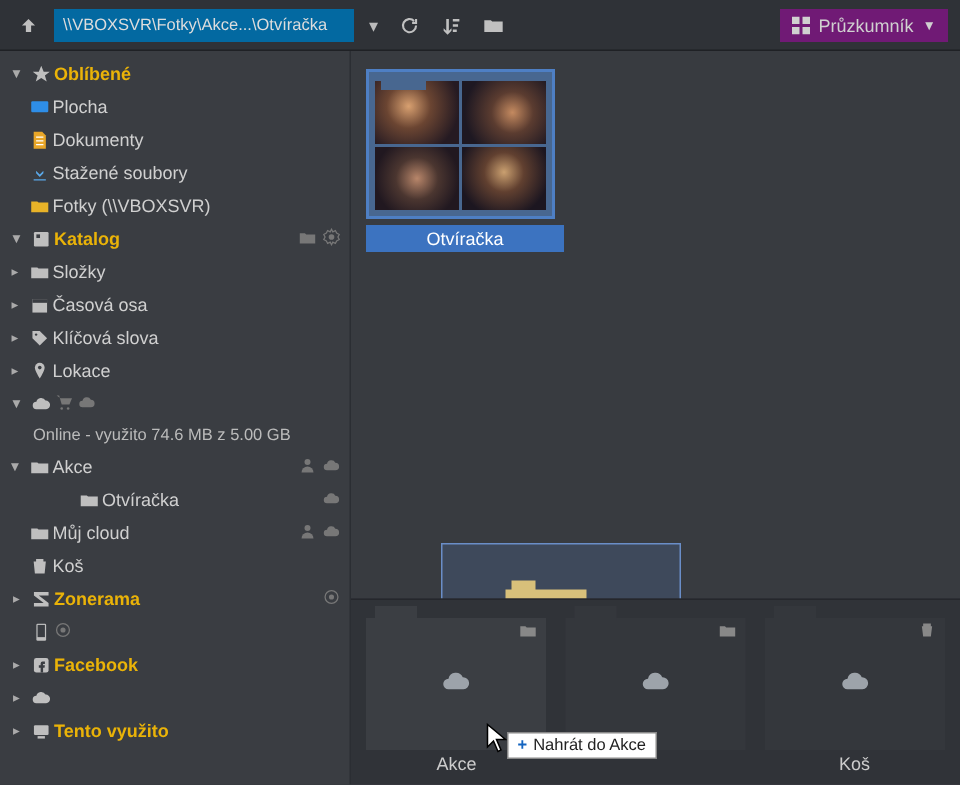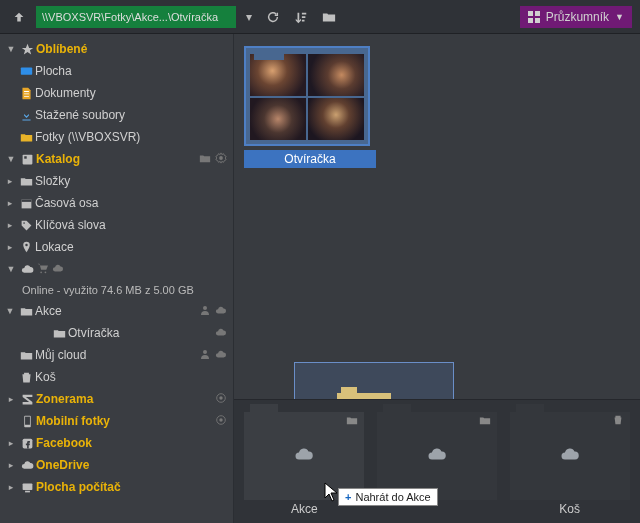--- a/index.html
+++ b/index.html
@@ -2,21 +2,21 @@
 <html><head>
 <meta charset="utf-8">
 <style>
   * { box-sizing: border-box; margin: 0; padding: 0; font-family: "Segoe UI", Tahoma, sans-serif; }
   body { background: #3a3d42; width: 640px; height: 523px; overflow: hidden; color: #d0d0d0; font-size: 12px; }
 
   
   .toolbar { height: 34px; background: #2f3237; display: flex; align-items: center; padding: 0 8px; gap: 6px; border-bottom: 1px solid #1f2125;}
   .tb-btn { width: 22px; height: 22px; display: flex; align-items: center; justify-content: center; cursor: pointer; color: #c0c0c0; }
   .tb-btn svg { width: 14px; height: 14px; }
-  .addr { flex: 0 0 200px; height: 22px; background: #15803d; display: flex; align-items: center; padding: 0 6px; color: #ddd; font-size: 11px; white-space: nowrap; overflow: hidden; }
+  .addr { flex: 0 0 200px; height: 22px; background: #0369a1; display: flex; align-items: center; padding: 0 6px; color: #ddd; font-size: 11px; white-space: nowrap; overflow: hidden; }
   .addr-dd { width:14px; color:#bbb; text-align:center; }
   .sp { flex: 1; }
   .view-sel { background: #701a75; height: 22px; display: flex; align-items: center; padding: 0 8px; gap:6px; cursor:pointer; }
   .view-sel .grid { width:12px;height:12px; }
   .view-sel .caret { font-size:9px; }
 
   
   .main { display: flex; height: calc(523px - 34px); }
 
   
@@ -323,21 +323,20 @@
         </span>
     </div>
     <div class="row ind0">
       <span class="arrow blank">▸</span>
       <span class="icon c-gray">
           <svg viewBox="0 0 16 16" fill="currentColor">
             <rect x="4" y="1" width="8" height="14" rx="1"></rect>
             <rect x="5" y="2" width="6" height="10" fill="#3a3d42"></rect>
           </svg>
         </span>
-      <span class="label bold">Mobilní fotky</span>
       <span class="right-icons">
           <span><svg viewBox="0 0 14 14" fill="currentColor">
               <circle cx="7" cy="7" r="5" fill="none" stroke="currentColor"></circle>
               <circle cx="7" cy="7" r="2"></circle>
             </svg></span>
         </span>
     </div>
     <div class="row ind0">
       <span class="arrow">▸</span>
       <span class="icon c-gray">
@@ -348,31 +347,30 @@
         </span>
       <span class="label bold">Facebook</span>
     </div>
     <div class="row ind0">
       <span class="arrow">▸</span>
       <span class="icon c-gray">
           <svg viewBox="0 0 16 12" fill="currentColor">
             <path d="M12 10H4a3 3 0 0 1 0-6 4 4 0 0 1 7.5-1A3 3 0 0 1 12 10z"></path>
           </svg>
         </span>
-      <span class="label bold">OneDrive</span>
     </div>
     <div class="row ind0">
       <span class="arrow">▸</span>
       <span class="icon c-gray">
           <svg viewBox="0 0 16 16" fill="currentColor">
             <rect x="2" y="3" width="12" height="8" rx="1"></rect>
             <rect x="5" y="12" width="6" height="2"></rect>
           </svg>
         </span>
-      <span class="label bold">Plocha počítač</span>
+      <span class="label bold">Tento využito</span>
     </div>
   </div>
 
   <div class="content">
     <div class="folder-item">
       <div class="thumb-wrap">
         <div class="mini"></div>
           <div class="mini"></div>
           <div class="mini"></div>
           <div class="mini"></div>

